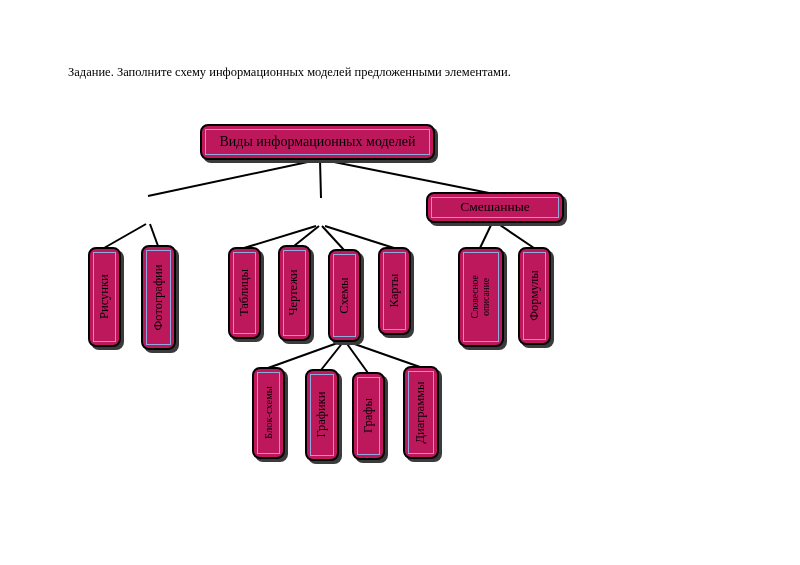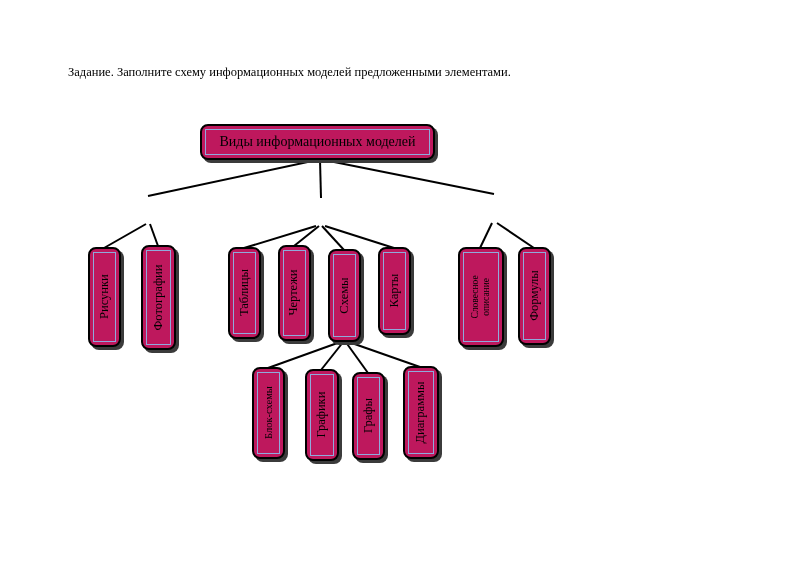--- a/index.html
+++ b/index.html
@@ -97,20 +97,23 @@
     <line x1="343" y1="309" x2="268" y2="336" stroke="#000" stroke-width="2"></line>
     <line x1="344" y1="309" x2="321" y2="338" stroke="#000" stroke-width="2"></line>
     <line x1="345" y1="309" x2="368" y2="341" stroke="#000" stroke-width="2"></line>
     <line x1="346" y1="309" x2="420" y2="335" stroke="#000" stroke-width="2"></line>
   </svg>
 
   <div class="node hnode root" style="left:200px; top:92px; width:235px; height:36px;">
     <span class="label">Виды информационных моделей</span>
   </div>
 
+  <div class="node hnode" style="left:426px; top:160px; width:138px; height:31px;">
+    <span class="label">Смешанные</span>
+  </div>
 
   <div class="node vnode" style="left:88px; top:215px; width:33px; height:100px;">
     <span class="label">Рисунки</span>
   </div>
   <div class="node vnode" style="left:141px; top:213px; width:35px; height:105px;">
     <span class="label">Фотографии</span>
   </div>
 
   <div class="node vnode" style="left:228px; top:215px; width:33px; height:92px;">
     <span class="label">Таблицы</span>

